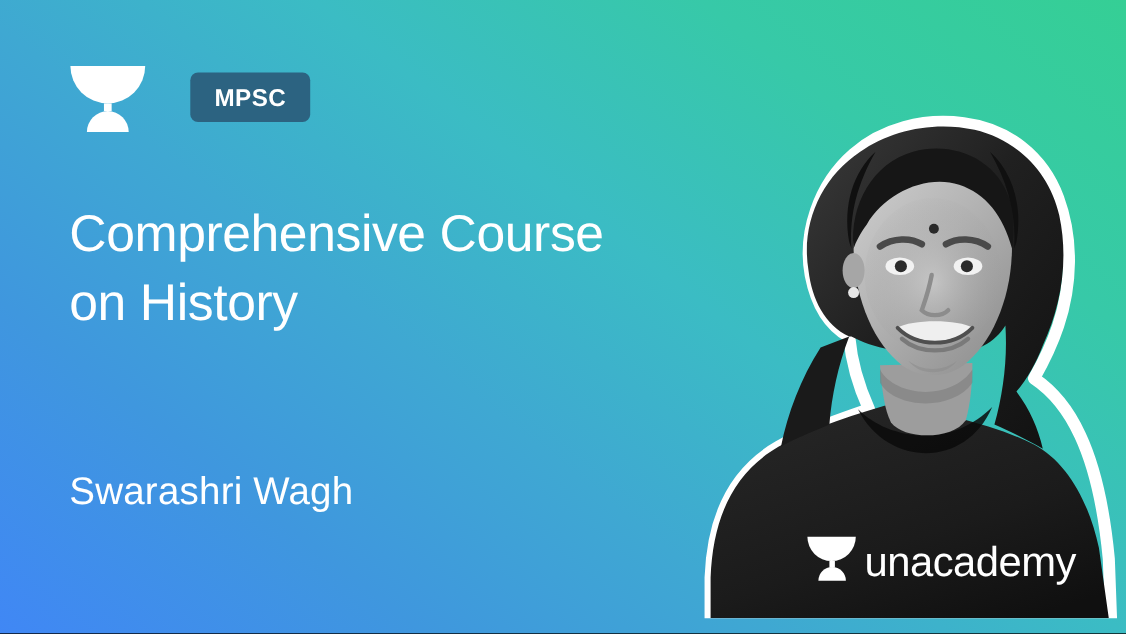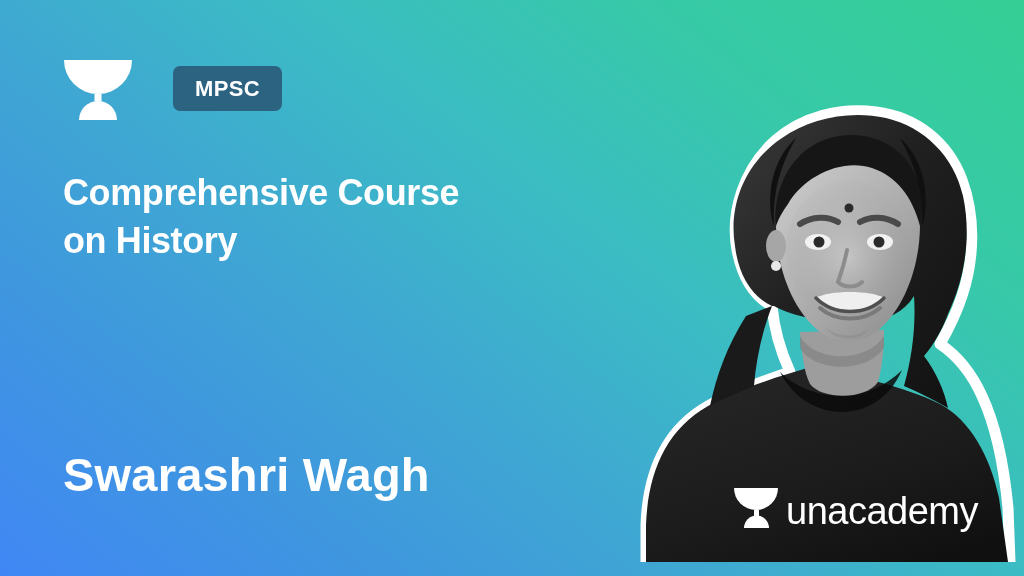--- a/index.html
+++ b/index.html
@@ -78,38 +78,38 @@
     font-size: 22px;
     font-weight: bold;
     letter-spacing: 0.4px;
     margin-left: 12px;
   }
 
   
   .course-title {
     position: absolute;
     left: 63px;
-    top: 169px;
+    top: 181px;
     width: 570px;
     color: #ffffff;
-    font-size: 36px;
-    font-weight: bold;
+    font-size: 47px;
+    font-weight: normal;
     line-height: 1.33;
     letter-spacing: -0.4px;
     white-space: pre-line;
   }
 
   
   .educator-name {
     position: absolute;
     left: 63px;
-    top: 447px;
+    top: 427px;
     color: #ffffff;
-    font-size: 47px;
-    font-weight: bold;
+    font-size: 35px;
+    font-weight: normal;
     letter-spacing: 0.2px;
   }
 
   
   .portrait {
     position: absolute;
     right: 0;
     bottom: 14px;
     width: 420px;
     height: 462px;

